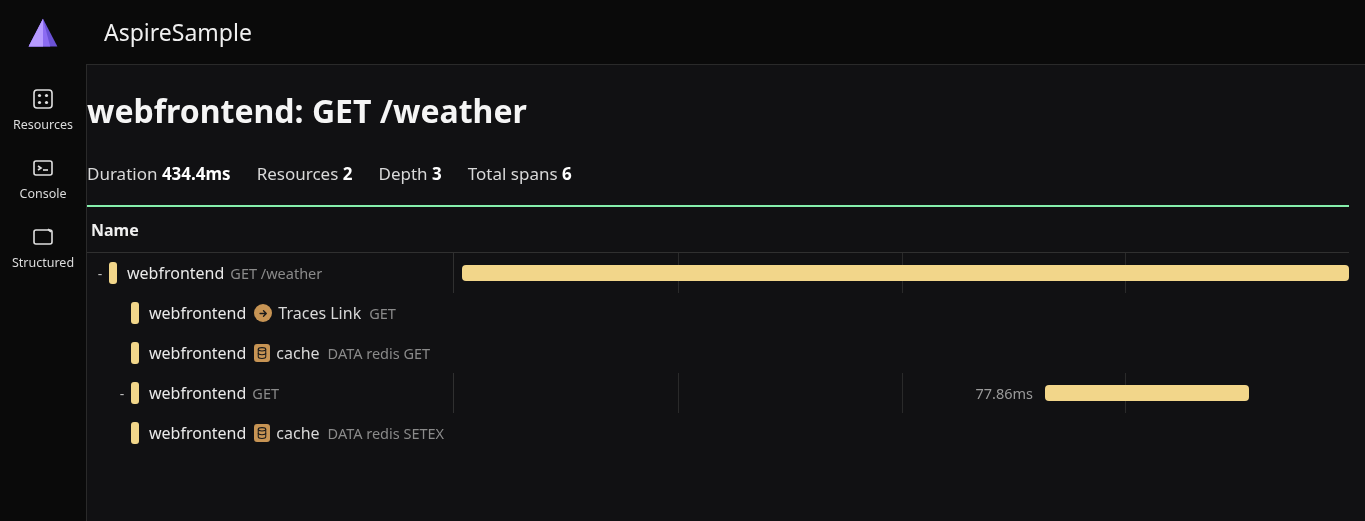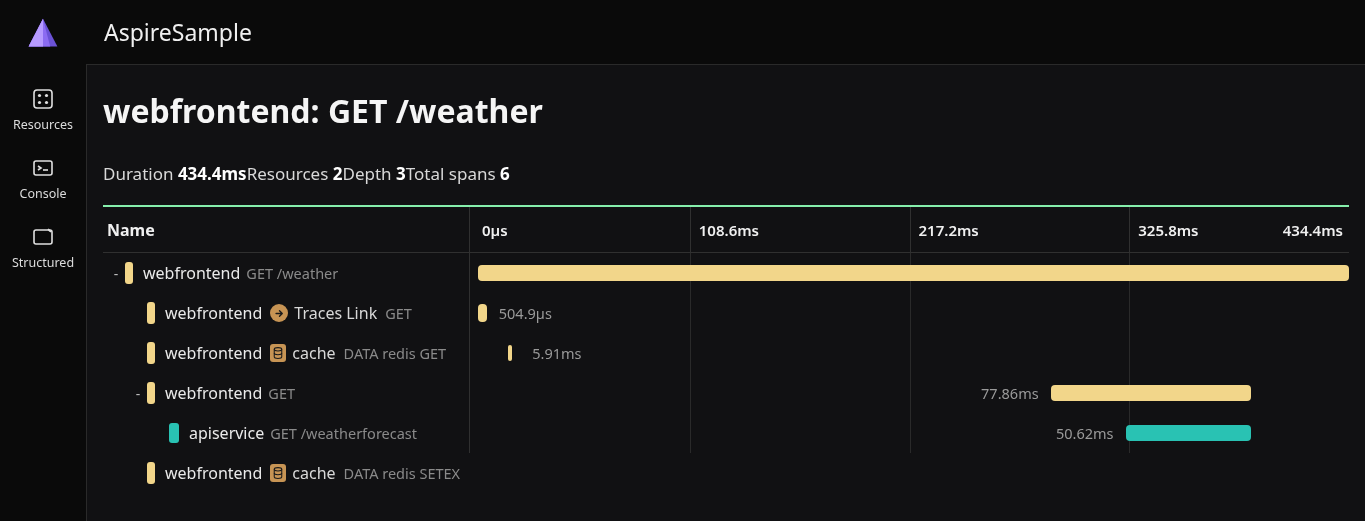--- a/index.html
+++ b/index.html
@@ -65,32 +65,32 @@
     padding: 4px 18px;
     background: #0a0a0a;
   }
   .app-title { font-size: 23px; font-weight: 400; color: #f0f0f0; }
 
   .content {
     flex: 1;
     background: #111113;
     border-top: 1px solid #2a2a2a;
     border-left: 1px solid #2a2a2a;
-    padding: 24px 16px 8px 16px;
+    padding: 24px 16px 8px 0;
     display: flex; flex-direction: column;
     min-height: 0;
     justify-content: flex-end;
   }
   .page-title {
     font-size: 32px; font-weight: 700; color: #f5f5f5;
     margin-bottom: 30px;
   }
 
   .summary-row {
-    display: flex; 
+    display: flex; gap: 26px;
     font-size: 17px; color: #d8d8d8;
     margin-bottom: 20px;
   }
   .summary-item b { font-weight: 700; color: #fff; }
 
   
   .trace {
     flex: 1;
     border-top: 2px solid #86efac;
     display: flex; flex-direction: column;
@@ -246,27 +246,20 @@
         </div>
         <div class="summary-item">
           <span>Total spans</span>
           <b>6</b>
         </div>
       </div>
 
       <div class="trace">
         <div class="trace-header">
           <div class="col-name">Name</div>
-          <div class="col-timeline" id="timeline-header">
-              <div class="tick first">0µs</div>
-              <div class="tick" style="left: 25%; position: absolute;">108.6ms</div>
-              <div class="tick" style="left: 50%; position: absolute;">217.2ms</div>
-              <div class="tick" style="left: 75%; position: absolute;">325.8ms</div>
-              <div class="tick last">434.4ms</div>
-            </div>
         </div>
         <div class="trace-body" id="trace-body">
             <div class="trace-row">
               <div class="col-name">
                 <span class="depth-pad" style="width:2px"></span>
                 <span class="expander">-</span>
                 <span class="span-chip" style="background:#f2d68a"></span>
                 <span class="span-resource">webfrontend</span>
                 <span class="span-meta">GET /weather</span>
               </div>
@@ -283,83 +276,53 @@
                 <span class="expander" style="visibility:hidden">-</span>
                 <span class="span-chip" style="background:#f2d68a"></span>
                 <span class="span-resource">webfrontend</span>
                 <span class="mini-ico" style="background:#c79454">
                   <svg viewBox="0 0 16 16" width="11" height="11">
                     <path d="M3 8h8M8 4l4 4-4 4" fill="none" stroke="#1a1a1a" stroke-width="2" stroke-linecap="round" stroke-linejoin="round"></path>
                   </svg>
                 </span>
                 <span class="span-sub">Traces Link</span>
                 <span class="span-meta">GET</span>
-              </div>
-              <div class="timeline-cell">
-                <div class="grid-line" style="left: 25%;"></div>
-                <div class="grid-line" style="left: 50%;"></div>
-                <div class="grid-line" style="left: 75%;"></div>
-                <div class="bar thin" style="background: rgb(242, 214, 138); left: calc(0% + 8px);"></div>
-                <div class="dur-label" style="left: calc(1% + 20px);">504.9µs</div>
               </div>
             </div>
             <div class="trace-row">
               <div class="col-name">
                 <span class="depth-pad" style="width:24px"></span>
                 <span class="expander" style="visibility:hidden">-</span>
                 <span class="span-chip" style="background:#f2d68a"></span>
                 <span class="span-resource">webfrontend</span>
                 <span class="mini-ico" style="background:#c79454;border-radius:3px;width:16px;height:18px">
                   <svg viewBox="0 0 16 18" width="12" height="14">
                     <ellipse cx="8" cy="4" rx="5" ry="2.2" fill="none" stroke="#1a1a1a" stroke-width="1.4"></ellipse>
                     <path d="M3 4v10c0 1.2 2.2 2.2 5 2.2s5-1 5-2.2V4" fill="none" stroke="#1a1a1a" stroke-width="1.4"></path>
                     <path d="M3 9c0 1.2 2.2 2.2 5 2.2s5-1 5-2.2" fill="none" stroke="#1a1a1a" stroke-width="1.4"></path>
                   </svg>
                 </span>
                 <span class="span-sub">cache</span>
                 <span class="span-meta">DATA redis GET</span>
               </div>
-              <div class="timeline-cell">
-                <div class="grid-line" style="left: 25%;"></div>
-                <div class="grid-line" style="left: 50%;"></div>
-                <div class="grid-line" style="left: 75%;"></div>
-                <div class="bar" style="background: rgb(242, 214, 138); left: calc(3.45304% + 8px); width: calc(1.3605% - 8px);"></div>
-                <div class="dur-label" style="left: calc(4.81354% + 20px);">5.91ms</div>
-              </div>
             </div>
             <div class="trace-row">
               <div class="col-name">
                 <span class="depth-pad" style="width:24px"></span>
                 <span class="expander">-</span>
                 <span class="span-chip" style="background:#f2d68a"></span>
                 <span class="span-resource">webfrontend</span>
                 <span class="span-meta">GET</span>
               </div>
               <div class="timeline-cell">
                 <div class="grid-line" style="left: 25%;"></div>
                 <div class="grid-line" style="left: 50%;"></div>
                 <div class="grid-line" style="left: 75%;"></div>
                 <div class="bar" style="background: rgb(242, 214, 138); left: calc(65.1473% + 8px); width: calc(23.7109% - 8px);"></div>
                 <div class="dur-label" style="right: calc(34.8527% + 4px);">77.86ms</div>
-              </div>
-            </div>
-            <div class="trace-row">
-              <div class="col-name">
-                <span class="depth-pad" style="width:46px"></span>
-                <span class="expander" style="visibility:hidden">-</span>
-                <span class="span-chip" style="background:#29c2b3;width:10px;height:20px;border-radius:3px"></span>
-                <span class="span-resource">apiservice</span>
-                <span class="span-meta">GET /weatherforecast</span>
-              </div>
-              <div class="timeline-cell">
-                <div class="grid-line" style="left: 25%;"></div>
-                <div class="grid-line" style="left: 50%;"></div>
-                <div class="grid-line" style="left: 75%;"></div>
-                <div class="bar" style="background: rgb(41, 194, 179); left: calc(73.6648% + 8px); width: calc(15.1934% - 8px);"></div>
-                <div class="dur-label" style="right: calc(26.3352% + 4px);">50.62ms</div>
               </div>
             </div>
             <div class="trace-row">
               <div class="col-name">
                 <span class="depth-pad" style="width:24px"></span>
                 <span class="expander" style="visibility:hidden">-</span>
                 <span class="span-chip" style="background:#f2d68a"></span>
                 <span class="span-resource">webfrontend</span>
                 <span class="mini-ico" style="background:#c79454;border-radius:3px;width:16px;height:18px">
                   <svg viewBox="0 0 16 18" width="12" height="14">

